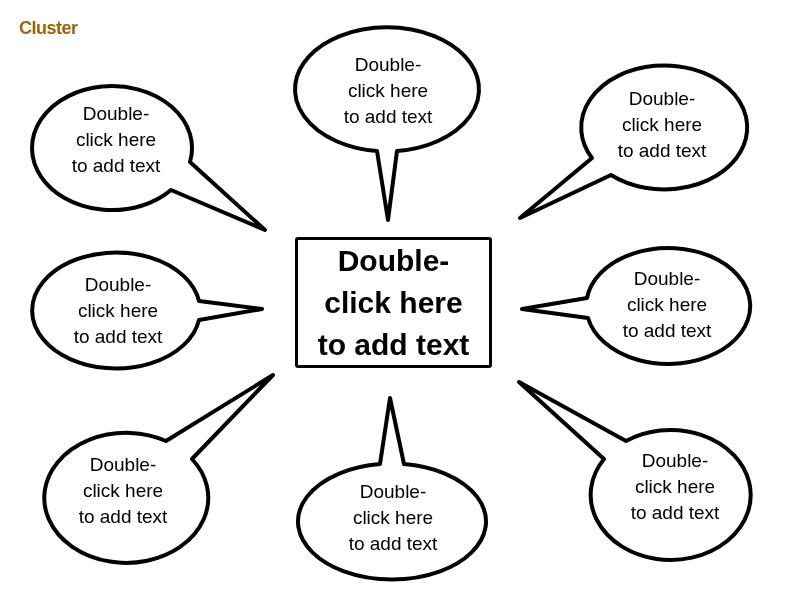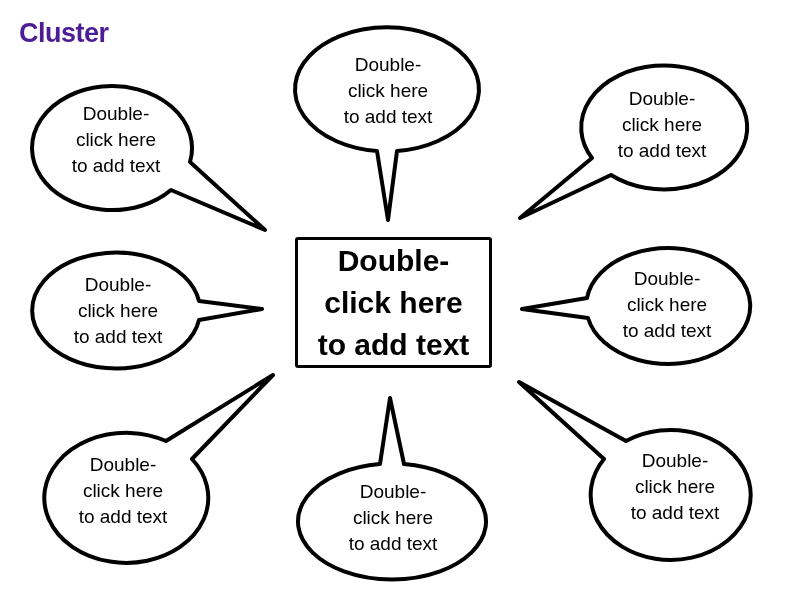--- a/index.html
+++ b/index.html
@@ -1,17 +1,17 @@
 <!DOCTYPE html>
 <html><head>
   <meta charset="utf-8">
   <style>
     html, body { margin: 0; padding: 0; background: #ffffff; }
     body { width: 800px; height: 600px; position: relative; overflow: hidden; font-family: "Liberation Sans", sans-serif; }
-    .title { position: absolute; left: 19px; top: 18px; font-size: 27px; font-weight: bold; color: #4c1d95; letter-spacing: -0.5px; font-family: "Liberation Sans", sans-serif; }
+    .title { position: absolute; left: 19px; top: 18px; font-size: 18px; font-weight: bold; color: #a16207; letter-spacing: -0.5px; font-family: "Liberation Sans", sans-serif; }
     svg.diagram { position: absolute; left: 0; top: 0; }
     .bubble-text { position: absolute; text-align: center; font-size: 19px; line-height: 26px; color: #000; font-family: "Liberation Sans", sans-serif; }
     .center-box { position: absolute; left: 295px; top: 237px; width: 197px; height: 131px; border: 3px solid #000; border-radius: 3px; box-sizing: border-box; display: flex; align-items: center; justify-content: center; text-align: center; font-size: 30px; font-weight: bold; line-height: 42px; color: #000; font-family: "Liberation Sans", sans-serif; background: #fff; }
     .center-box span { display: block; white-space: pre-line; }
   </style>
 </head>
 <body>
 
 <div class="title">Cluster</div>
 

